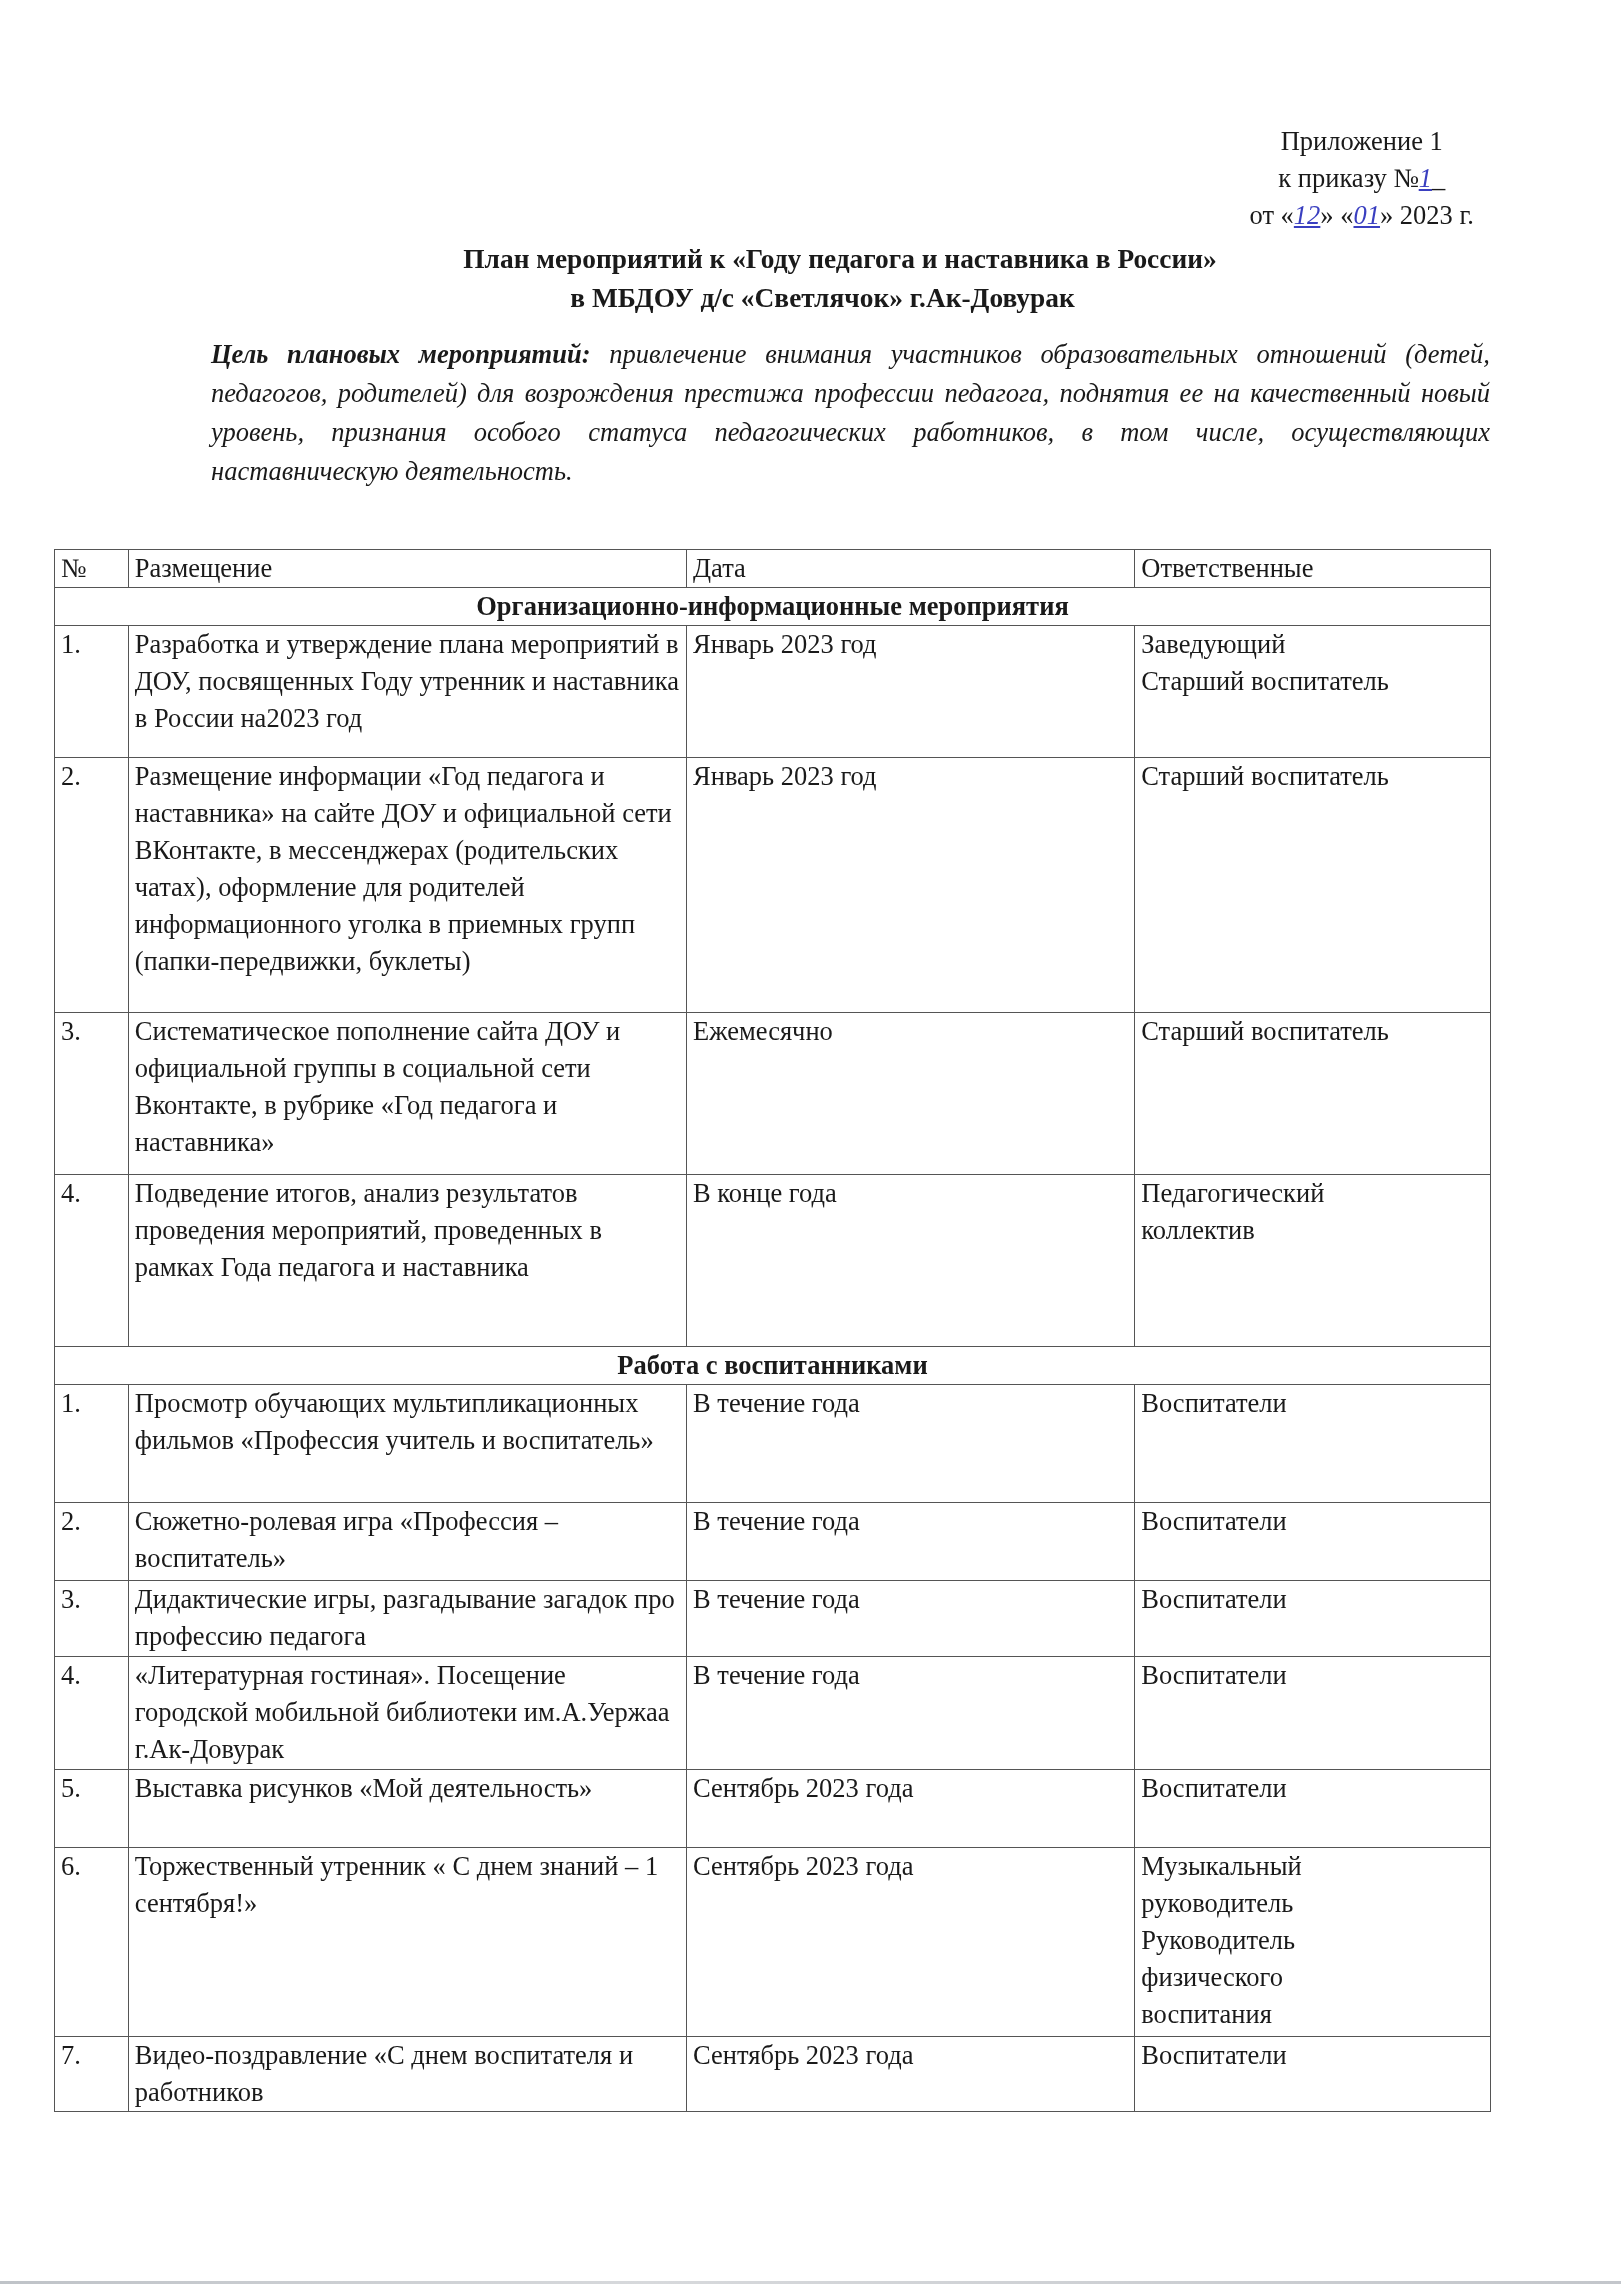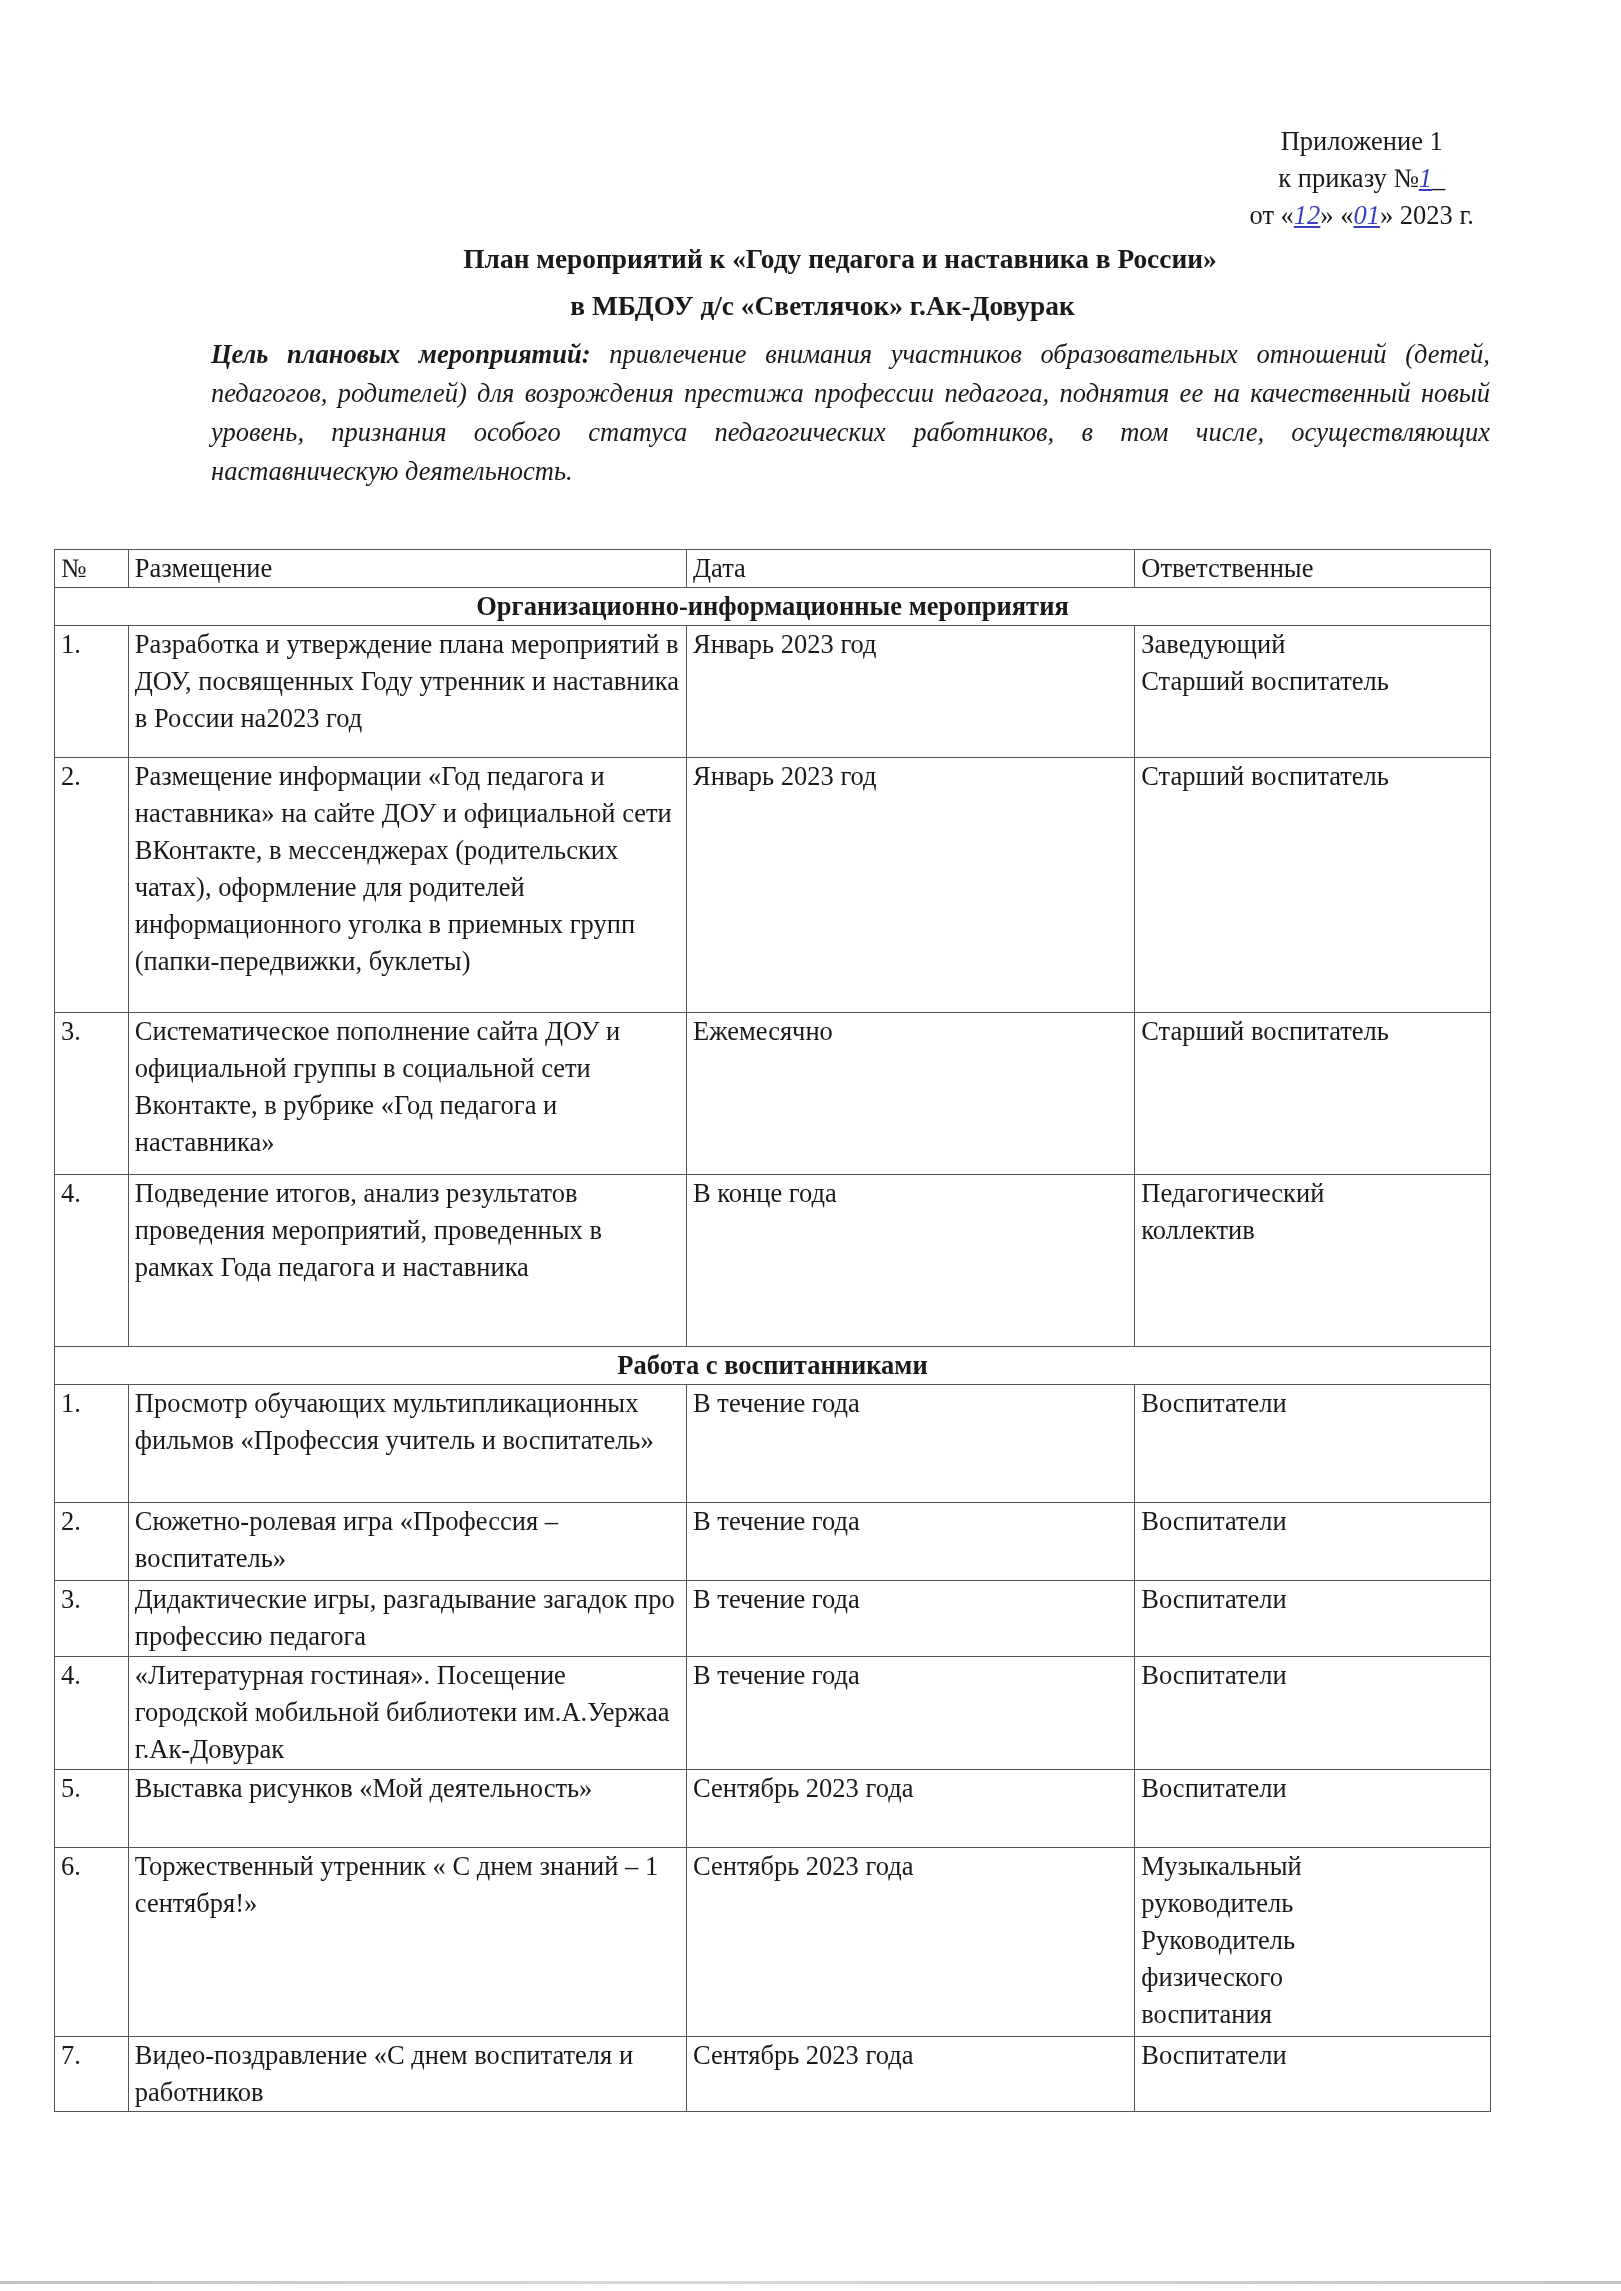--- a/index.html
+++ b/index.html
@@ -29,21 +29,21 @@
   }
   .stamp .city {
     position: absolute; left: 0; right: 0; top: 218px; text-align: center;
     color: rgba(70,90,210,0.45); font-size: 17.6px;
   }
   .title {
     position: absolute; left: 0; right: 0; text-align: center; font-weight: bold;
     font-size: 27.4px; line-height: 37px;
   }
   .title.t1 { top: 241px; padding-left: 59px; }
-  .title.t2 { top: 288px; padding-left: 24px; }
+  .title.t2 { top: 280px; padding-left: 24px; }
   .goal {
     position: absolute; left: 211px; width: 1279px; top: 323px;
     font-size: 26.5px; line-height: 39px; font-style: italic; text-align: justify; margin-top: 12px;
   }
   .goal .lead { font-weight: bold; }
   table.plan {
     position: absolute; left: 54px; top: 549px; width: 1437px;
     border-collapse: collapse; font-size: 26.5px; line-height: 37px;
   }
   table.plan td, table.plan th {

